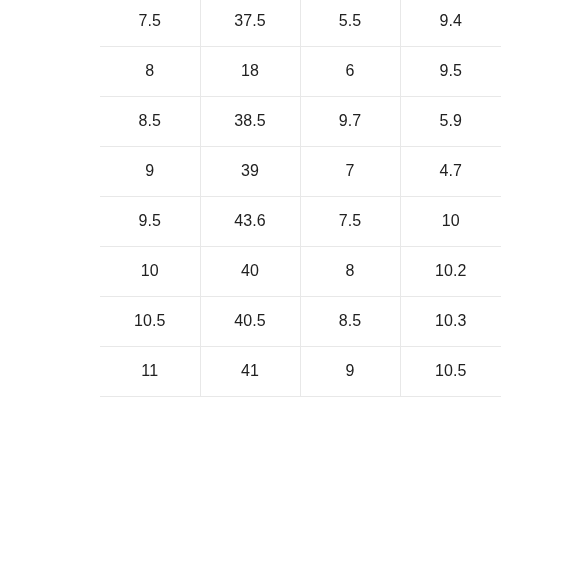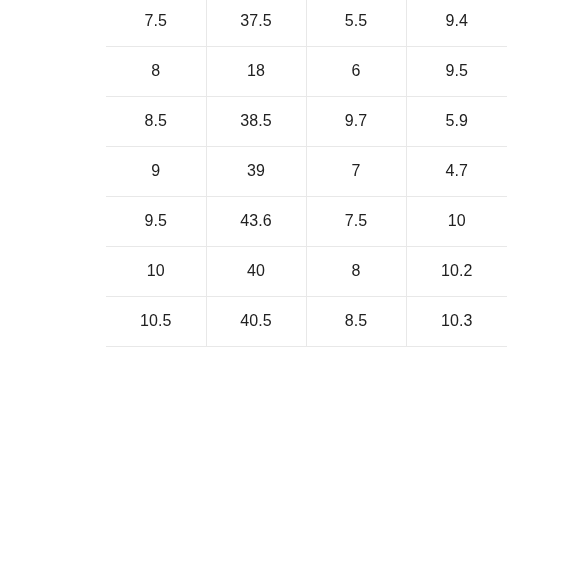--- a/index.html
+++ b/index.html
@@ -19,21 +19,21 @@
   #page {
     position: relative;
     width: 580px;
     height: 580px;
     background: #ffffff;
   }
 
   
   .table-viewport {
     position: absolute;
-    left: 106px;
+    left: 100px;
     top: 0;
     width: 401px;
     height: 448px;
     overflow: hidden;
   }
 
   .size-table {
     position: absolute;
     left: 0;
     
@@ -131,19 +131,25 @@
           <td class="cell-last">10.2</td>
         </tr>
 
         <tr>
           <td>10.5</td>
           <td>40.5</td>
           <td>8.5</td>
           <td class="cell-last">10.3</td>
         </tr>
 
+        <tr>
+          <td>11</td>
+          <td>41</td>
+          <td>9</td>
+          <td class="cell-last">10.5</td>
+        </tr>
 
 
       </tbody>
     </table>
   </div>
 
 </div>
 
 </body></html>

